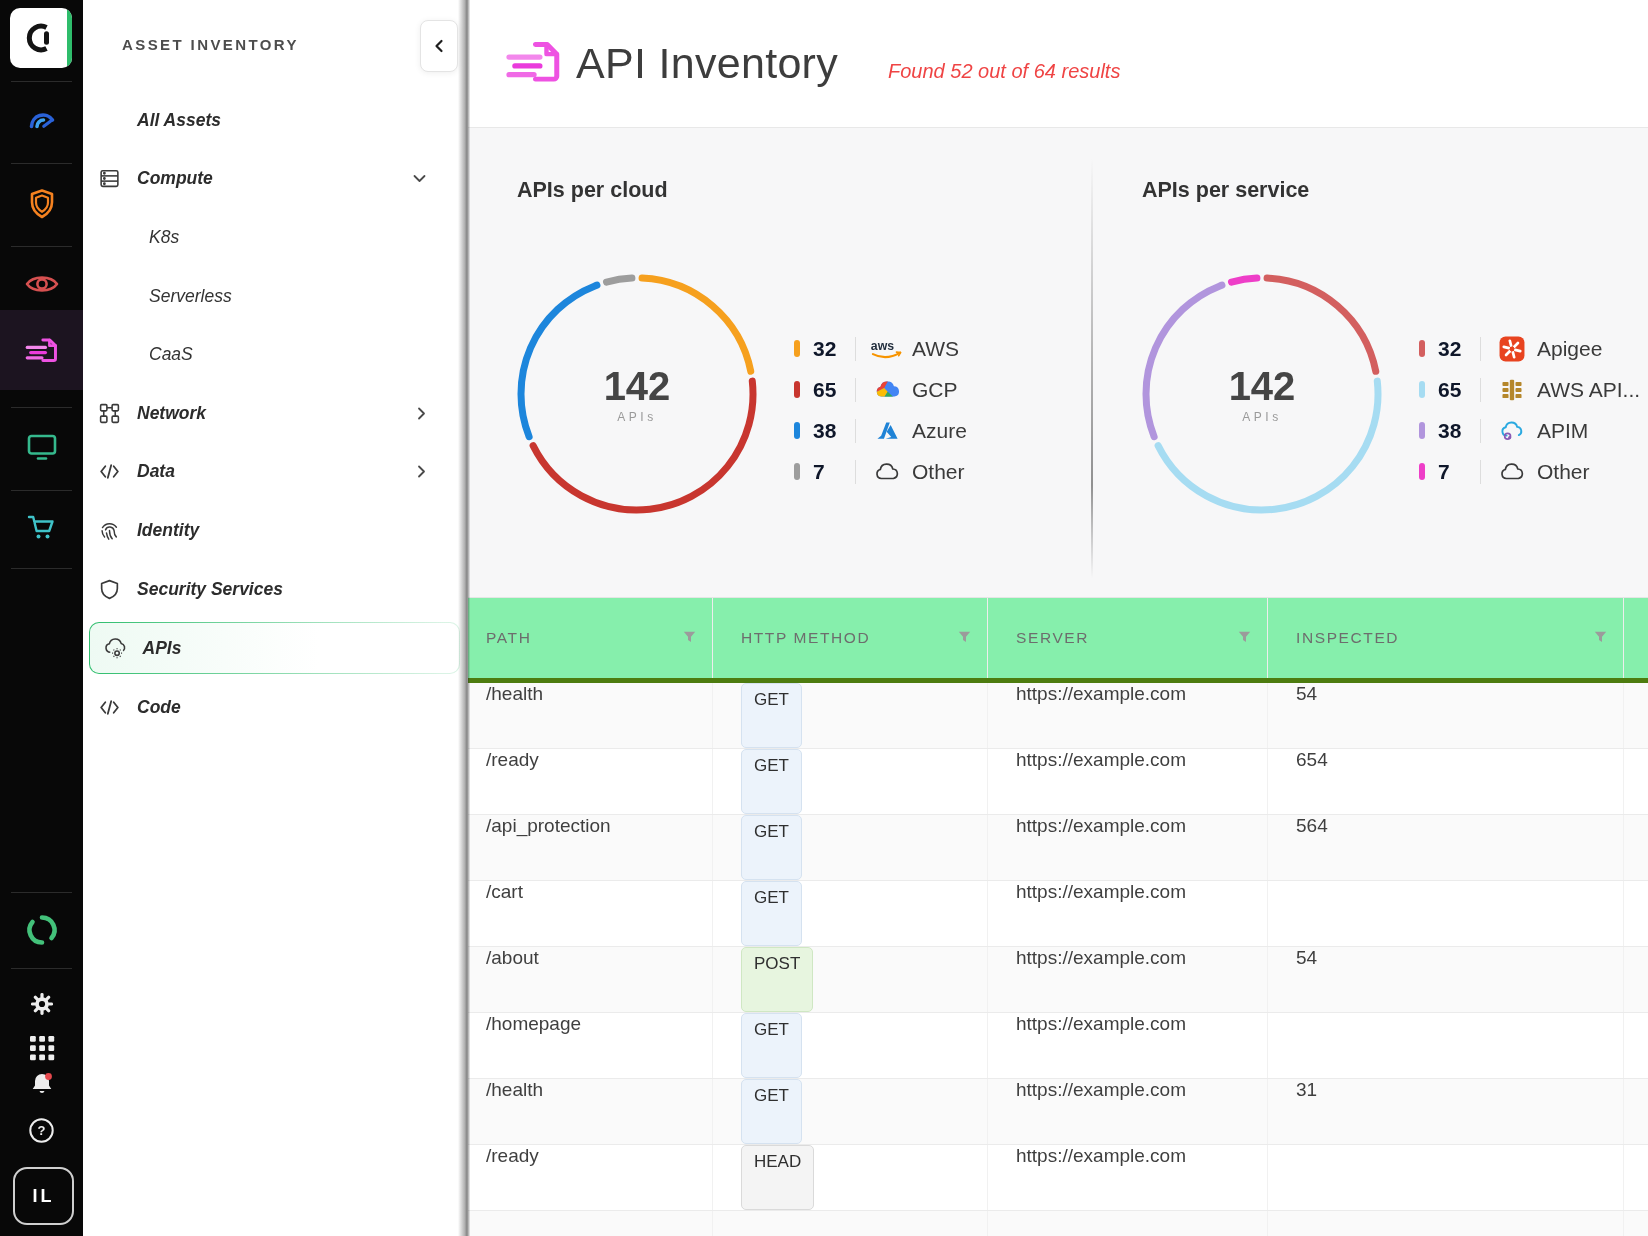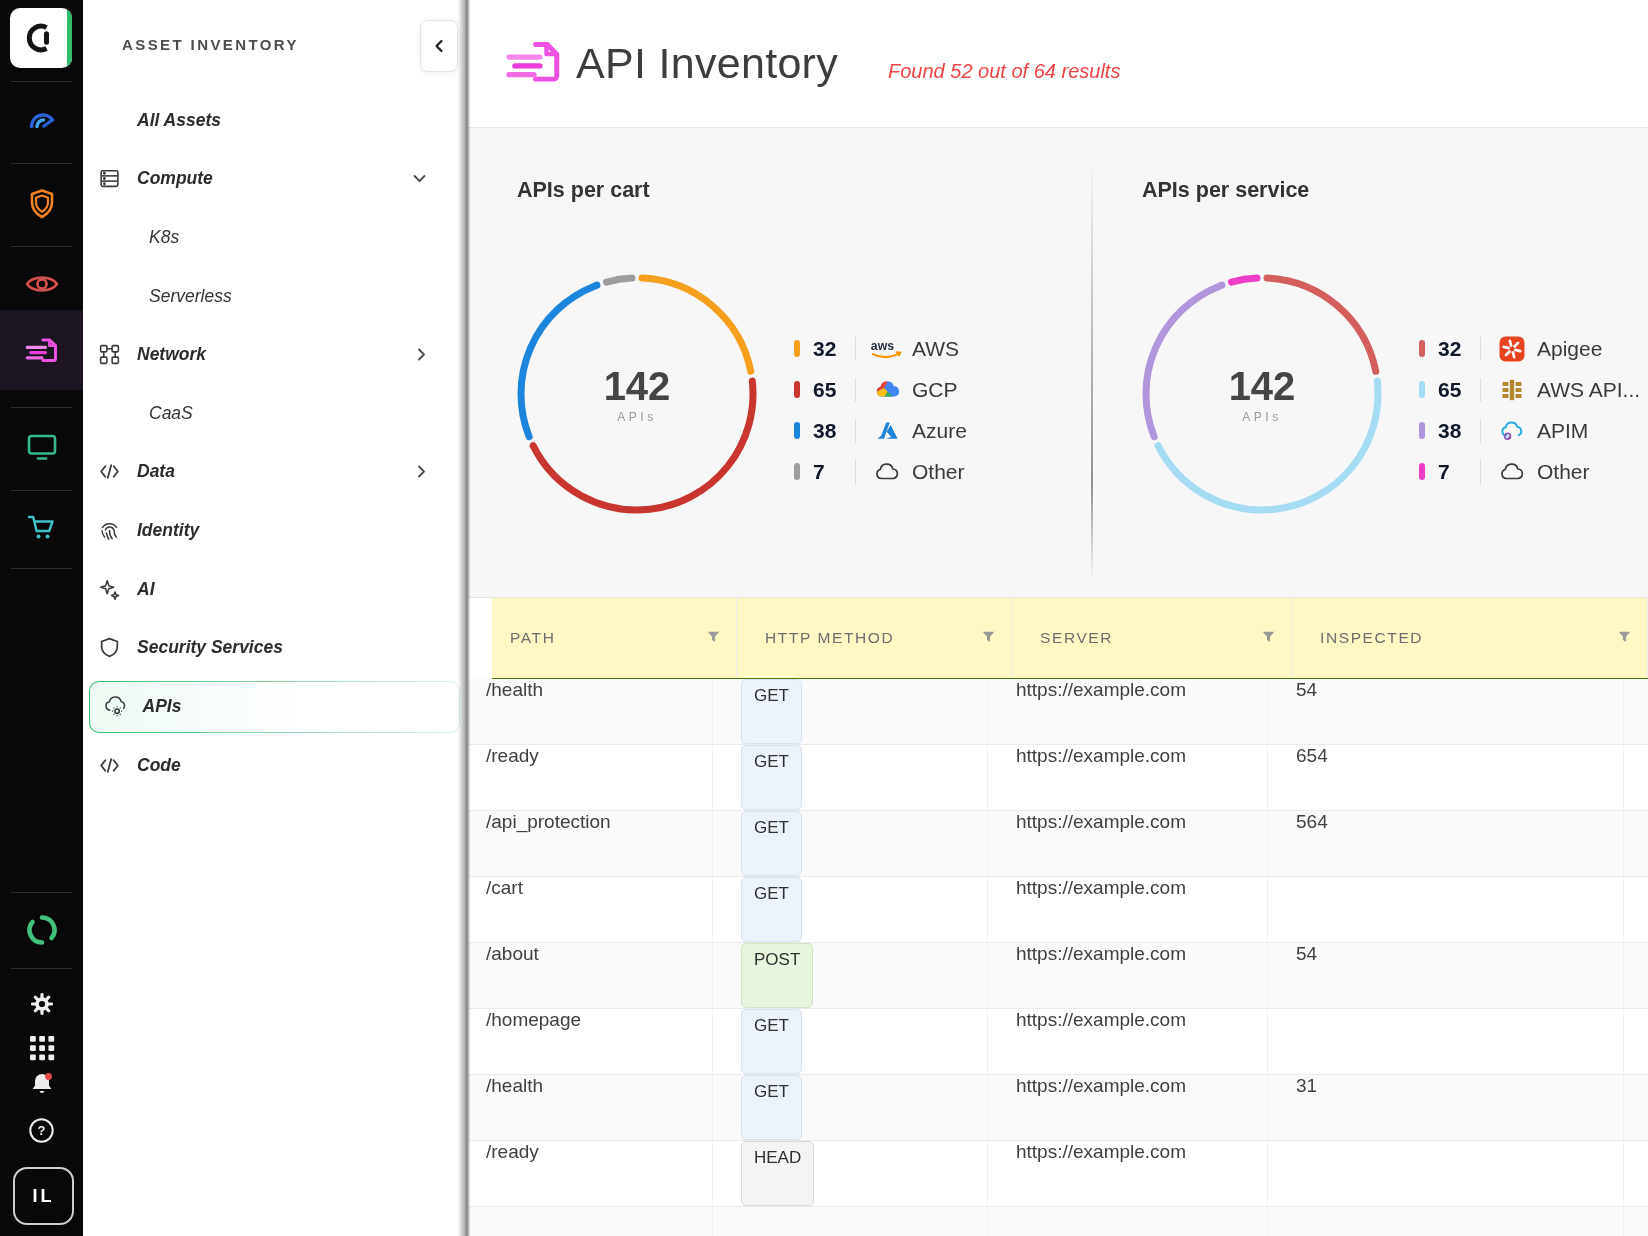--- a/index.html
+++ b/index.html
@@ -62,21 +62,21 @@
   .legend-row{display:flex;align-items:center;height:41px;cursor:pointer;}
   .legend-marker{width:6px;height:17px;border-radius:3px;}
   .legend-count{margin-left:13px;width:36px;font-size:21px;font-weight:700;color:#0f172a;}
   .legend-div{margin-left:6px;width:1px;height:24px;background:#ddd;}
   .legend-ic{margin-left:14px;width:34px;display:flex;justify-content:center;align-items:center;}
   .legend-label{margin-left:8px;font-size:21px;color:#3a3a3a;white-space:nowrap;max-width:120px;overflow:hidden;text-overflow:ellipsis;}
 
   
   #table{position:absolute;left:0;top:597px;right:0;bottom:0;background:#fff;border-top:1px solid #e5e5e5;}
   .tgrid{display:grid;grid-template-columns:245px 275px 280px 356px 1fr;}
-  #thead{height:80px;border-bottom:1px solid #4d7c0f;background:#fef9c3;margin-left:24px;}
+  #thead{height:80px;border-bottom:5px solid #4d7c0f;background:#86efac;}
   .th{position:relative;display:flex;align-items:center;justify-content:space-between;
       padding:0 16px 0 28px;border-right:1px solid #ededed;box-sizing:border-box;}
   .th:first-child{padding-left:18px;}
   .th:last-child{border-right:none;}
   .th-label{font-size:15.5px;font-weight:500;color:#6d6d6d;letter-spacing:1.6px;white-space:nowrap;}
   .trow{height:65px;border-bottom:1px solid #ebebeb;cursor:pointer;}
   .trow.odd{background:#fafafa;}
   .td{display:flex;padding-left:28px;border-right:1px solid #f1f1f1;box-sizing:border-box;
       font-size:19px;color:#3f3f3f;overflow:hidden;white-space:nowrap;}
   .td:first-child{padding-left:18px;}
@@ -227,42 +227,42 @@
               <polyline points="1.5,2 6.5,7 11.5,2" stroke="#4a4a4a" stroke-width="1.8" stroke-linecap="round" stroke-linejoin="round"></polyline>
             </svg>
           </span>
         </div>
         <div class="nav-item sub">
           <span class="nav-label">K8s</span>
         </div>
         <div class="nav-item sub">
           <span class="nav-label">Serverless</span>
         </div>
+        <div class="nav-item sub">
+          <span class="nav-label">CaaS</span>
+        </div>
         <div class="nav-item">
           <span class="nav-icon">
             <svg width="23" height="23" viewBox="0 0 22 22" fill="none" stroke="#3a3a3a" stroke-width="1.5">
               <rect x="2.5" y="2.5" width="6" height="6" rx="1"></rect>
               <rect x="13.5" y="2.5" width="6" height="6" rx="1"></rect>
               <rect x="2.5" y="13.5" width="6" height="6" rx="1"></rect>
               <rect x="13.5" y="13.5" width="6" height="6" rx="1"></rect>
               <line x1="8.5" y1="5.5" x2="13.5" y2="5.5"></line>
               <line x1="5.5" y1="8.5" x2="5.5" y2="13.5"></line>
               <line x1="16.5" y1="8.5" x2="16.5" y2="13.5"></line>
             </svg>
           </span>
           <span class="nav-label">Network</span>
           <span class="nav-chevron">
             <svg width="9" height="13" viewBox="0 0 9 13" fill="none">
               <polyline points="2,1.5 7,6.5 2,11.5" stroke="#4a4a4a" stroke-width="1.8" stroke-linecap="round" stroke-linejoin="round"></polyline>
             </svg>
           </span>
         </div>
-        <div class="nav-item sub">
-          <span class="nav-label">CaaS</span>
-        </div>
         <div class="nav-item">
           <span class="nav-icon">
             <svg width="23" height="23" viewBox="0 0 22 22" fill="none" stroke="#3a3a3a" stroke-width="1.7" stroke-linecap="round" stroke-linejoin="round">
               <polyline points="7,6 3,11 7,16"></polyline>
               <polyline points="15,6 19,11 15,16"></polyline>
               <line x1="12.6" y1="5" x2="9.4" y2="17"></line>
             </svg>
           </span>
           <span class="nav-label">Data</span>
           <span class="nav-chevron">
@@ -275,29 +275,20 @@
           <span class="nav-icon">
             <svg width="23" height="23" viewBox="0 0 22 22" fill="none" stroke="#3a3a3a" stroke-width="1.4" stroke-linecap="round">
               <path d="M4.3 8.2 A8 8 0 0 1 17.6 7.9"></path>
               <path d="M6.3 17.2 A9 9 0 0 1 3.9 11.3"></path>
               <path d="M7.2 10.4 A4.3 4.3 0 0 1 15.4 11.2 c0 2.8 .9 4.7 2.1 5.9"></path>
               <path d="M11 10.9 c0 3.4 1 6.2 2.6 8"></path>
               <path d="M8.1 13.3 c.4 2.6 1.2 4.6 2.2 6"></path>
             </svg>
           </span>
           <span class="nav-label">Identity</span>
-        </div>
-        <div class="nav-item">
-          <span class="nav-icon">
-            <svg width="23" height="23" viewBox="0 0 22 22" fill="none" stroke="#3a3a3a" stroke-width="1.5" stroke-linejoin="round">
-              <path d="M8.8 2.6 L10.3 7.3 15 8.8 10.3 10.3 8.8 15 7.3 10.3 2.6 8.8 7.3 7.3 Z"></path>
-              <path d="M16.3 13.4 l0.9 2.5 2.5 0.9 -2.5 0.9 -0.9 2.5 -0.9 -2.5 -2.5 -0.9 2.5 -0.9 Z"></path>
-            </svg>
-          </span>
-          <span class="nav-label">AI</span>
         </div>
         <div class="nav-item">
           <span class="nav-icon">
             <svg width="23" height="23" viewBox="0 0 22 22" fill="none" stroke="#3a3a3a" stroke-width="1.6" stroke-linejoin="round">
               <path d="M11 2.5 L18.5 5.2 V10 c0 4.6 -3 7.8 -7.5 9.5 C6.5 17.8 3.5 14.6 3.5 10 V5.2 Z"></path>
             </svg>
           </span>
           <span class="nav-label">Security Services</span>
         </div>
         <div class="nav-item selected">
@@ -344,21 +335,21 @@
             <line x1="6" y1="25" x2="23" y2="25" stroke="#f06ae6" stroke-width="3.6"></line>
           </svg></span>
       <div class="title-row">
         <h1 id="page-title">API Inventory</h1>
         <span id="page-subtitle">Found 52 out of 64 results</span>
       </div>
     </header>
 
     <section id="charts">
       <div class="panel" id="panel-cloud">
-          <div class="chart-title">APIs per cart</div>
+          <div class="chart-title">APIs per cloud</div>
           <div class="donut-wrap"><svg width="252" height="252" viewBox="0 0 252 252">
               <circle cx="126" cy="126" r="116" fill="none" stroke="#f6a01e" stroke-width="7" stroke-linecap="round" stroke-dasharray="154.12486400216972 728.849495632832" transform="rotate(-87.5 126 126)"></circle>
               <circle cx="126" cy="126" r="116" fill="none" stroke="#c8362f" stroke-width="7" stroke-linecap="round" stroke-dasharray="323.5053805928983 728.849495632832" transform="rotate(-6.373239436619713 126 126)"></circle>
               <circle cx="126" cy="126" r="116" fill="none" stroke="#1d86dc" stroke-width="7" stroke-linecap="round" stroke-dasharray="184.92132156412032 728.849495632832" transform="rotate(158.4154929577465 126 126)"></circle>
               <circle cx="126" cy="126" r="116" fill="none" stroke="#9d9d9d" stroke-width="7" stroke-linecap="round" stroke-dasharray="25.80629082737531 728.849495632832" transform="rotate(254.75352112676057 126 126)"></circle>
             </svg><div class="donut-center">
               <div class="donut-value">142</div>
               <div class="donut-label">APIs</div>
             </div></div>
           <div class="legend">

